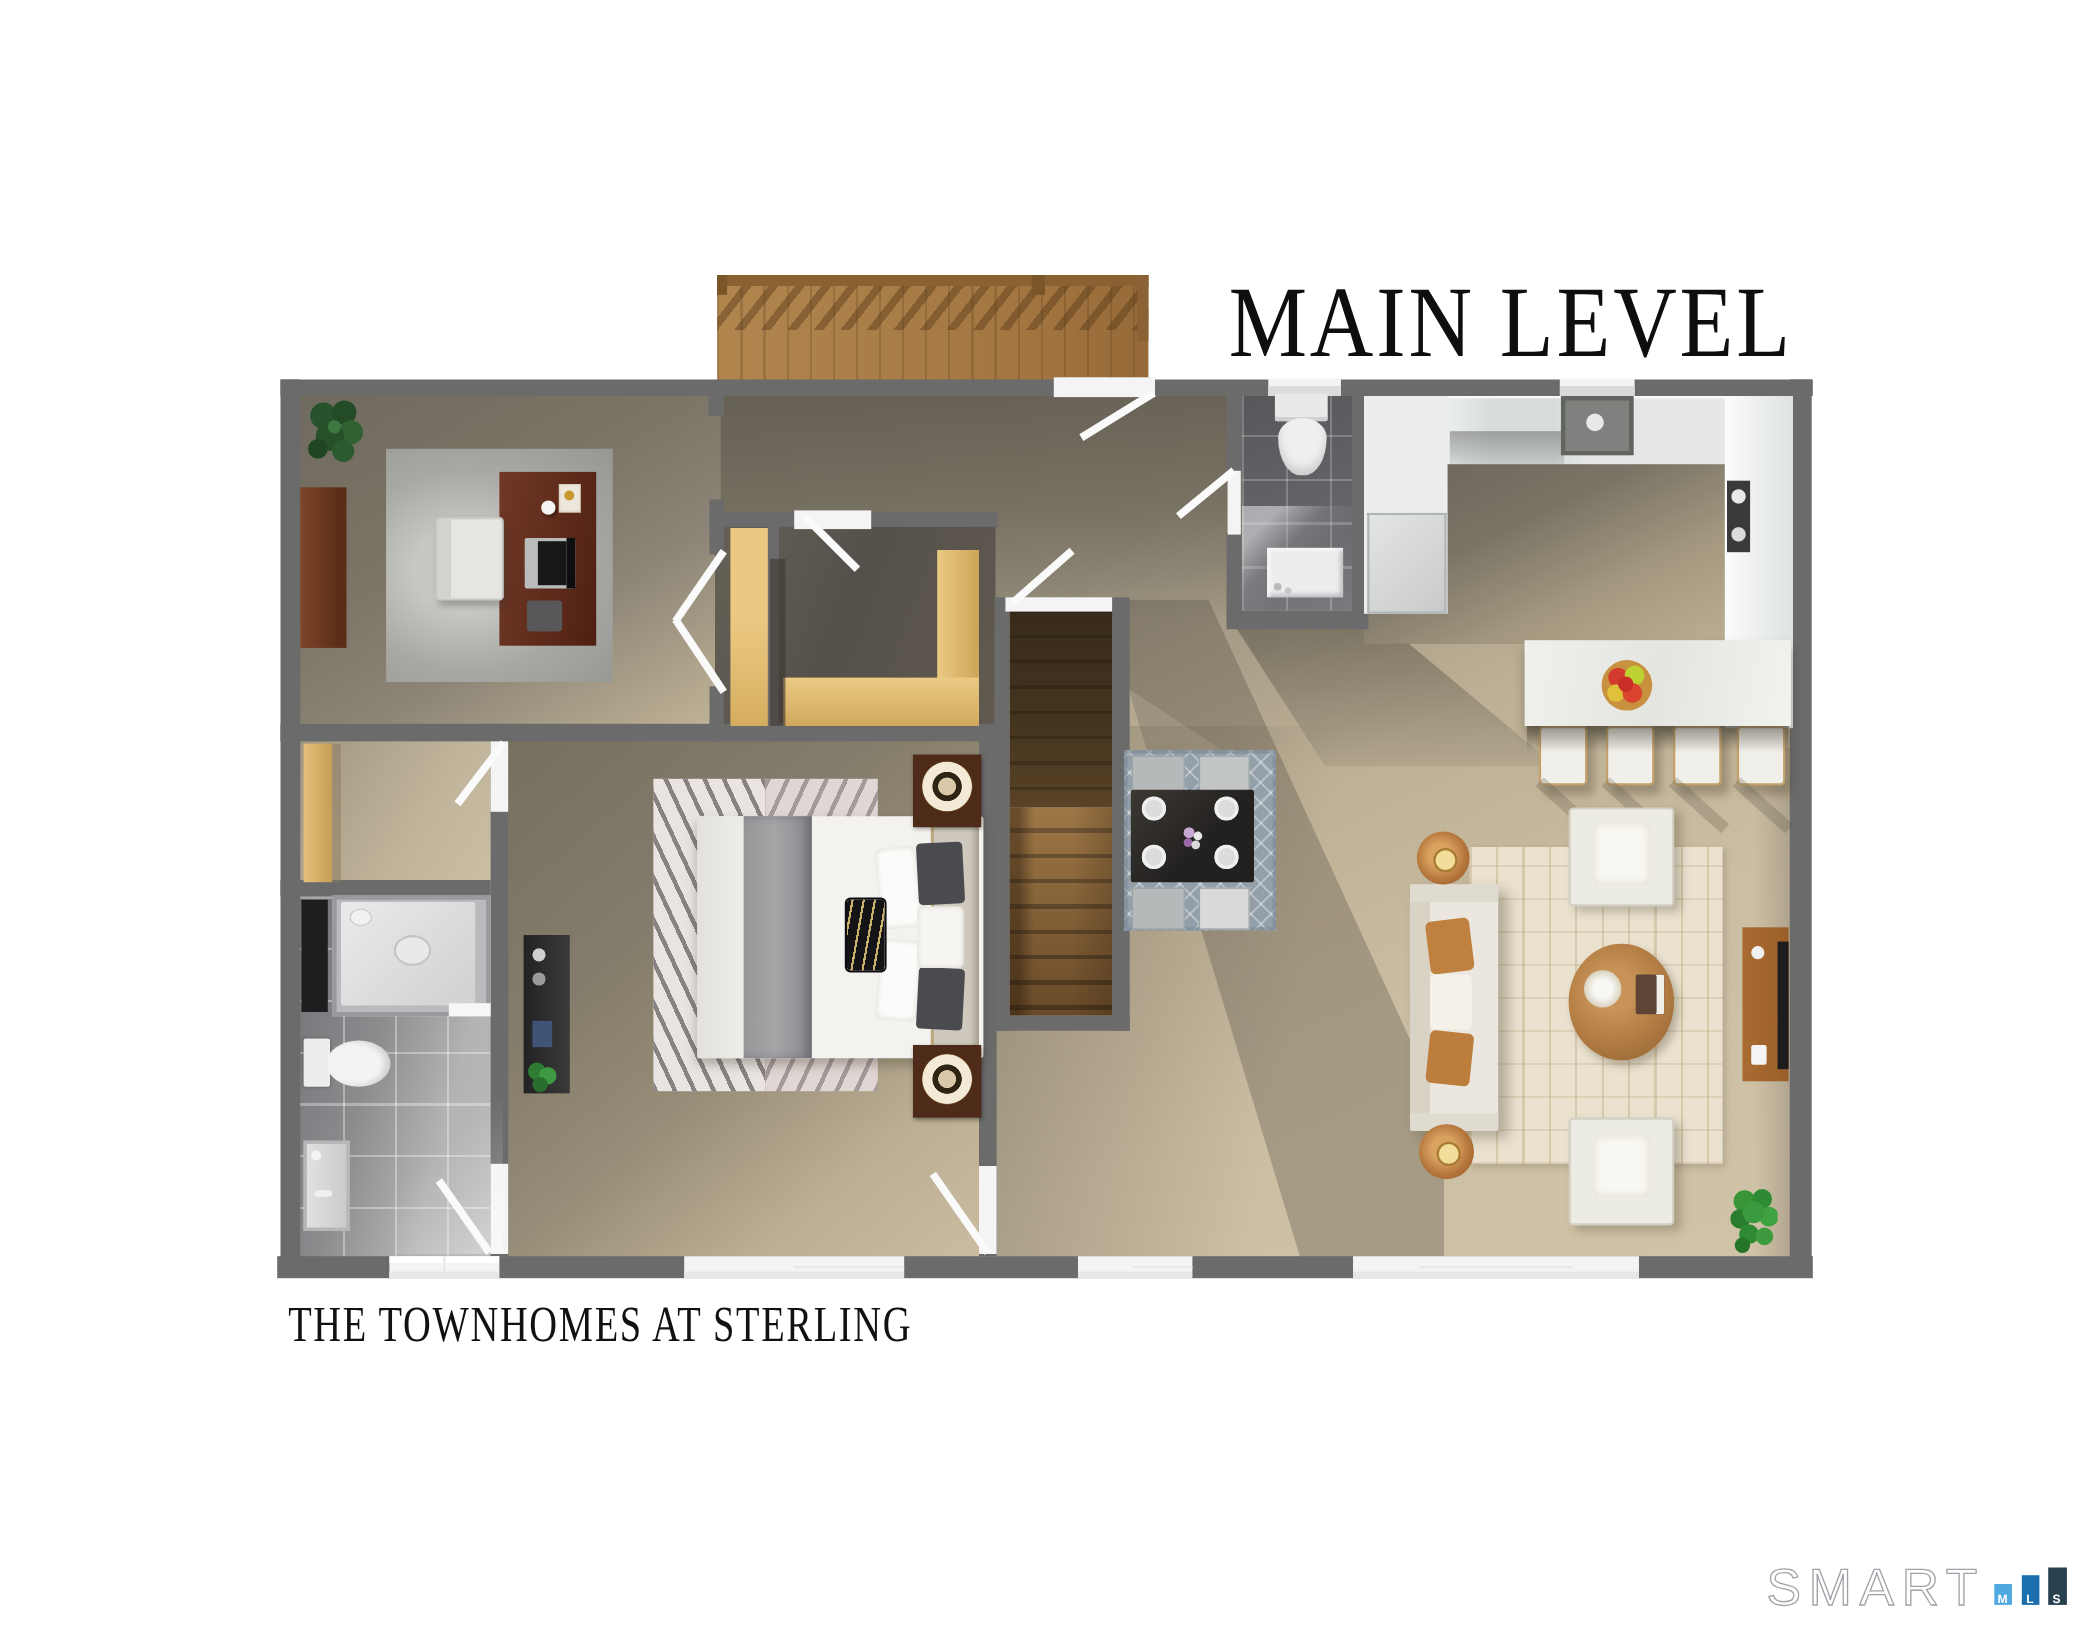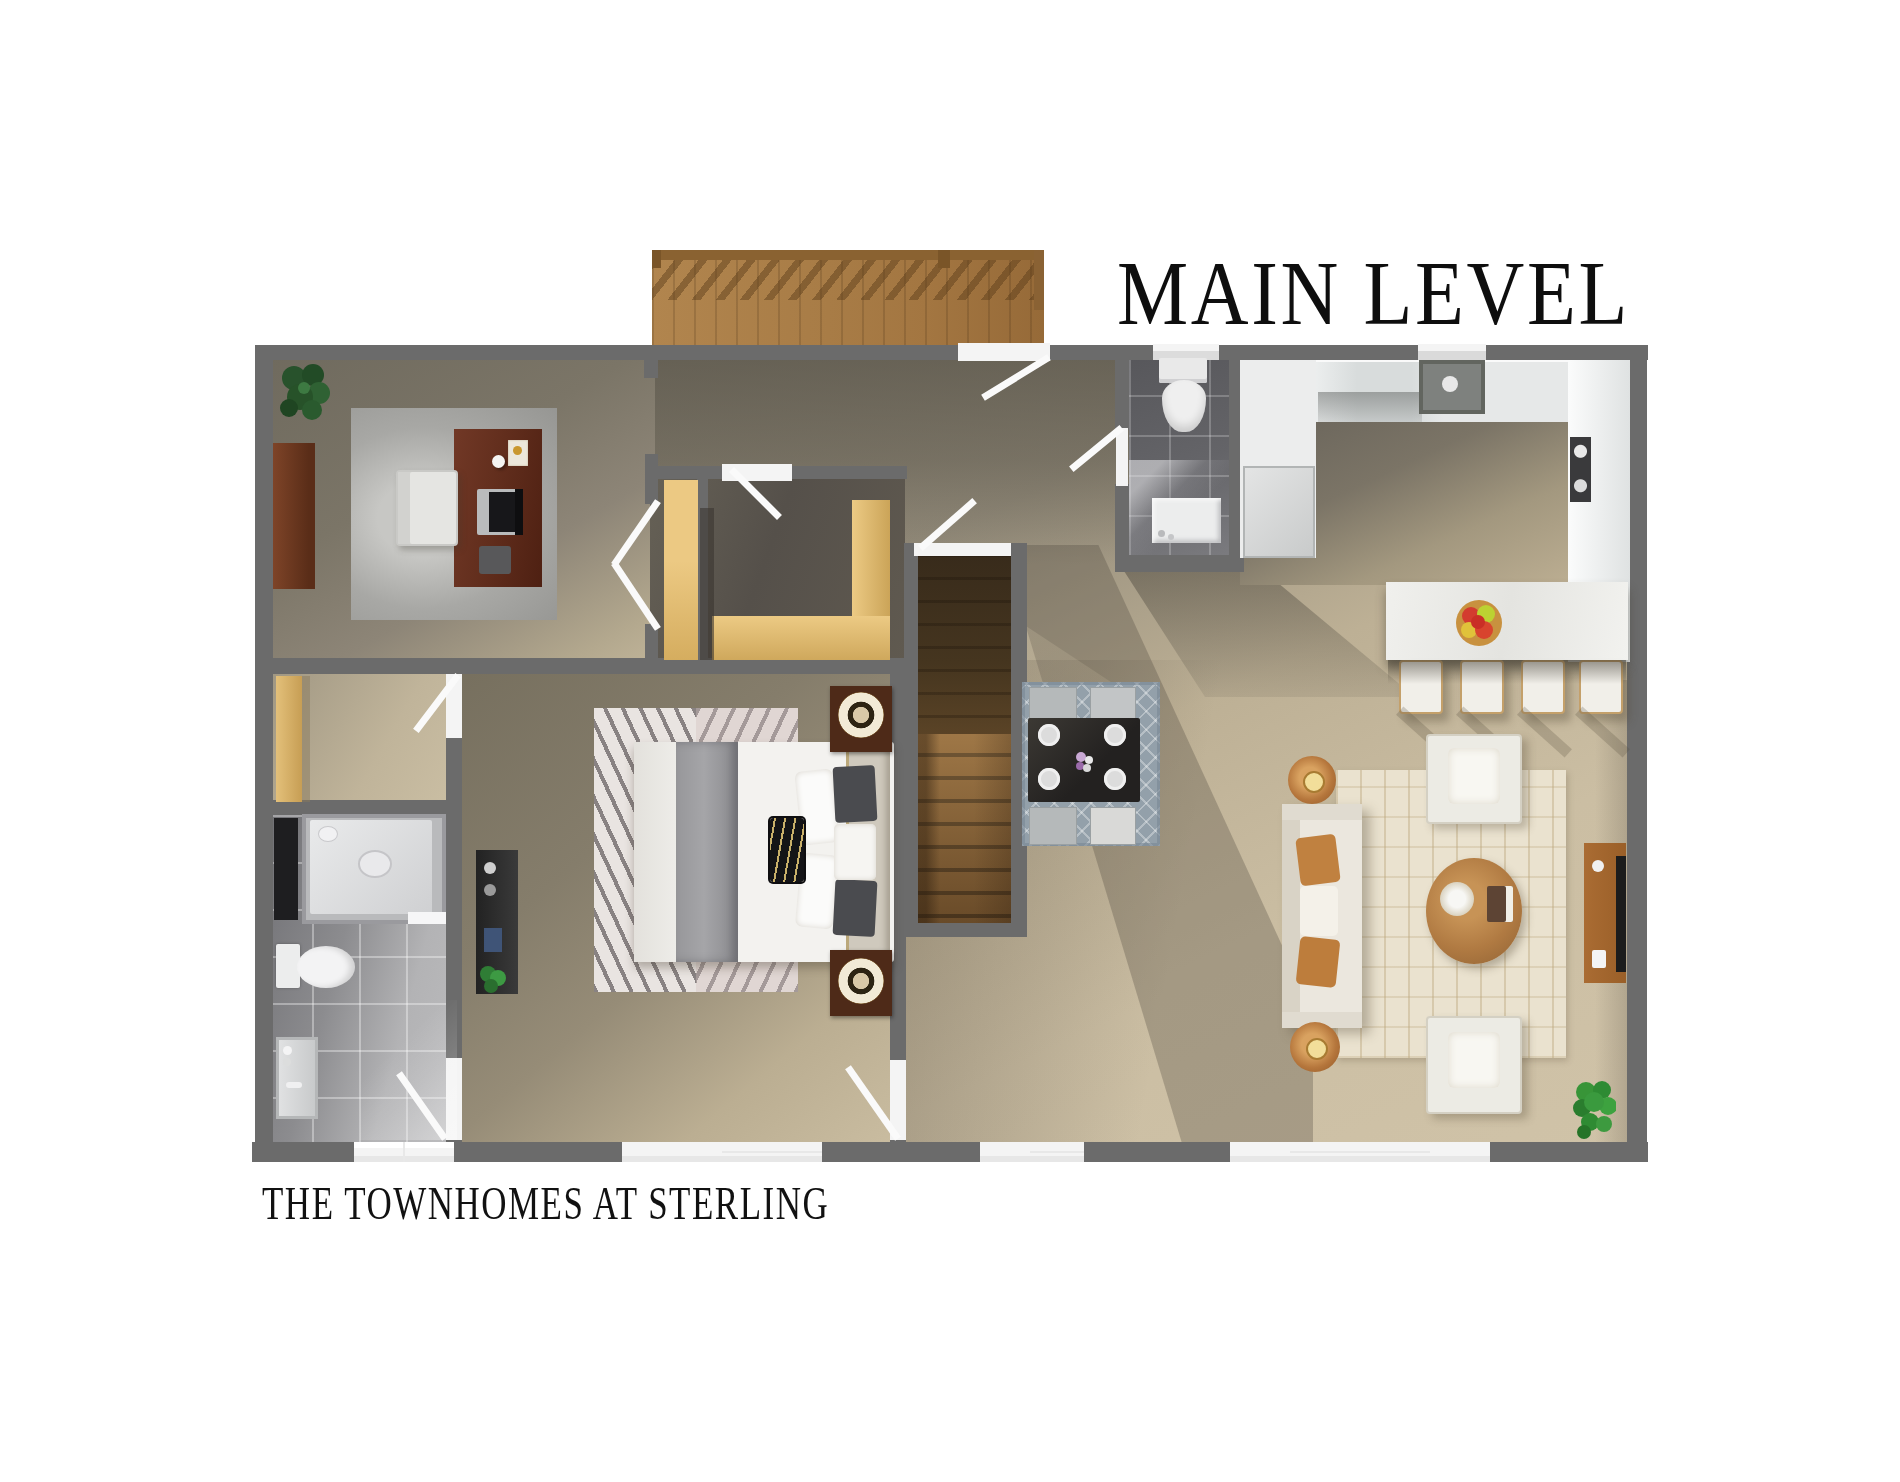--- a/index.html
+++ b/index.html
@@ -376,14 +376,25 @@
     </g>
   </svg>
 
   <div class="abs" style="left:1117px;top:240px;width:620px;height:95px;
        font-size:92px;letter-spacing:3px;color:#0e0e0e;white-space:nowrap;
        transform:scaleX(0.87);transform-origin:0 0;">MAIN LEVEL</div>
   <div class="abs" style="left:262px;top:1177px;width:760px;height:60px;
        font-size:46px;letter-spacing:2px;color:#111111;white-space:nowrap;
        transform:scaleX(0.76);transform-origin:0 0;">THE TOWNHOMES AT STERLING</div>
 
+  <div class="abs" style="left:1600px;top:1412px;width:290px;height:60px;">
+    <svg width="290" height="60" viewBox="0 0 290 60">
+      <text x="6" y="47" font-family="Liberation Sans, sans-serif" font-size="47" letter-spacing="7" fill="none" stroke="#a0a4a8" stroke-width="1.2">SMART</text>
+      <rect x="213" y="28" width="16" height="19" fill="#4fa8df"></rect>
+      <rect x="238" y="20" width="16" height="27" fill="#1c6fad"></rect>
+      <rect x="262" y="13" width="17" height="34" fill="#28414f"></rect>
+      <text x="216" y="45" font-family="Liberation Sans, sans-serif" font-size="11" font-weight="bold" fill="#ffffff">M</text>
+      <text x="242" y="45" font-family="Liberation Sans, sans-serif" font-size="11" font-weight="bold" fill="#ffffff">L</text>
+      <text x="266" y="45" font-family="Liberation Sans, sans-serif" font-size="11" font-weight="bold" fill="#ffffff">S</text>
+    </svg>
+  </div>
 
 </div>
 
 </body></html>

